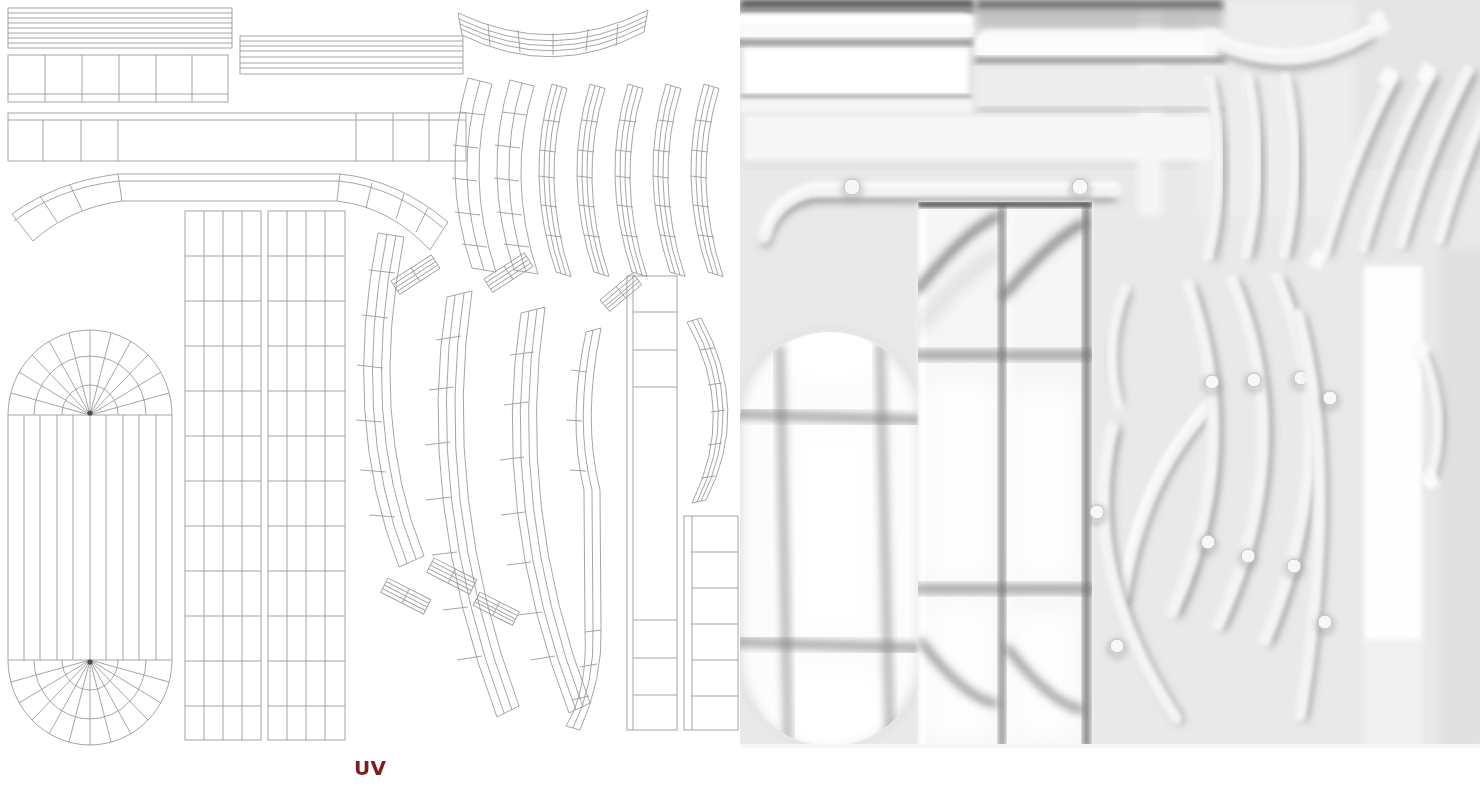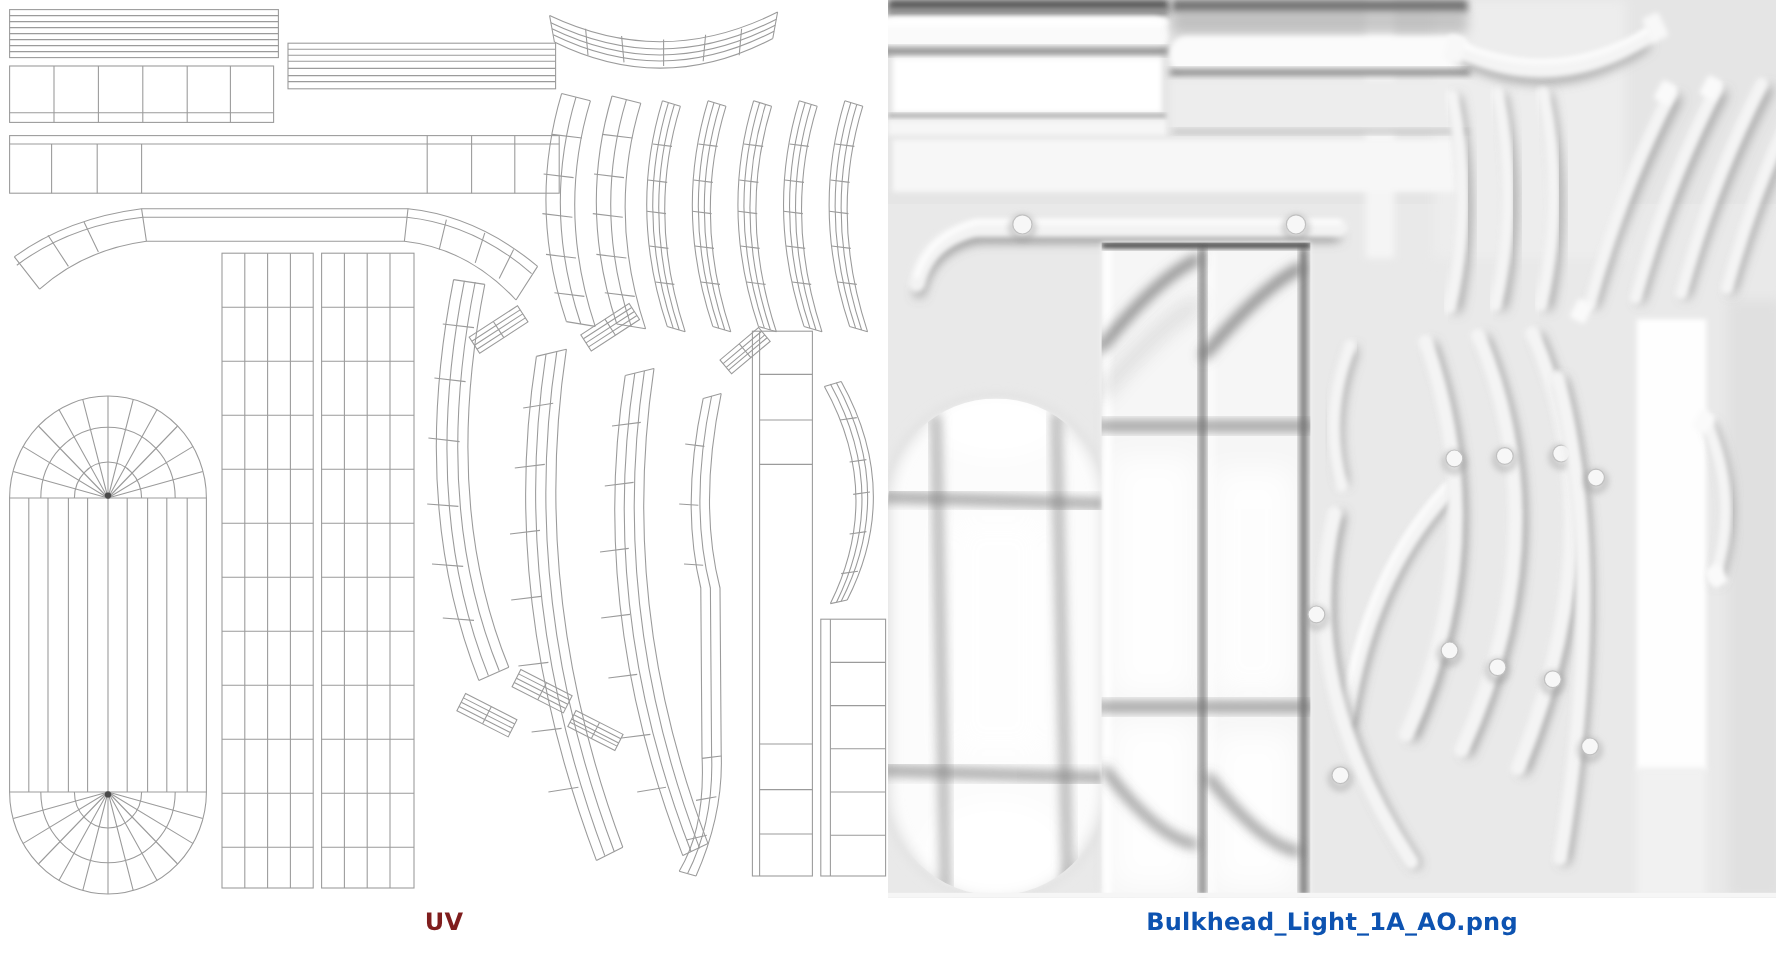--- a/index.html
+++ b/index.html
@@ -401,17 +401,14 @@
           </g>
       </g>
 
       <rect x="0" y="744" width="740" height="4" fill="#f6f6f6"></rect>
     </svg>
   </div>
 
   <div class="caption cap-uv">
     <span style="color: #7f1d1d;">UV</span>
   </div>
-  <div class="caption cap-ao">
-    <span style="color: rgb(13, 83, 177);">Bulkhead_Light_1A_AO.png</span>
-  </div>
 
 </div>
 
 </body></html>

